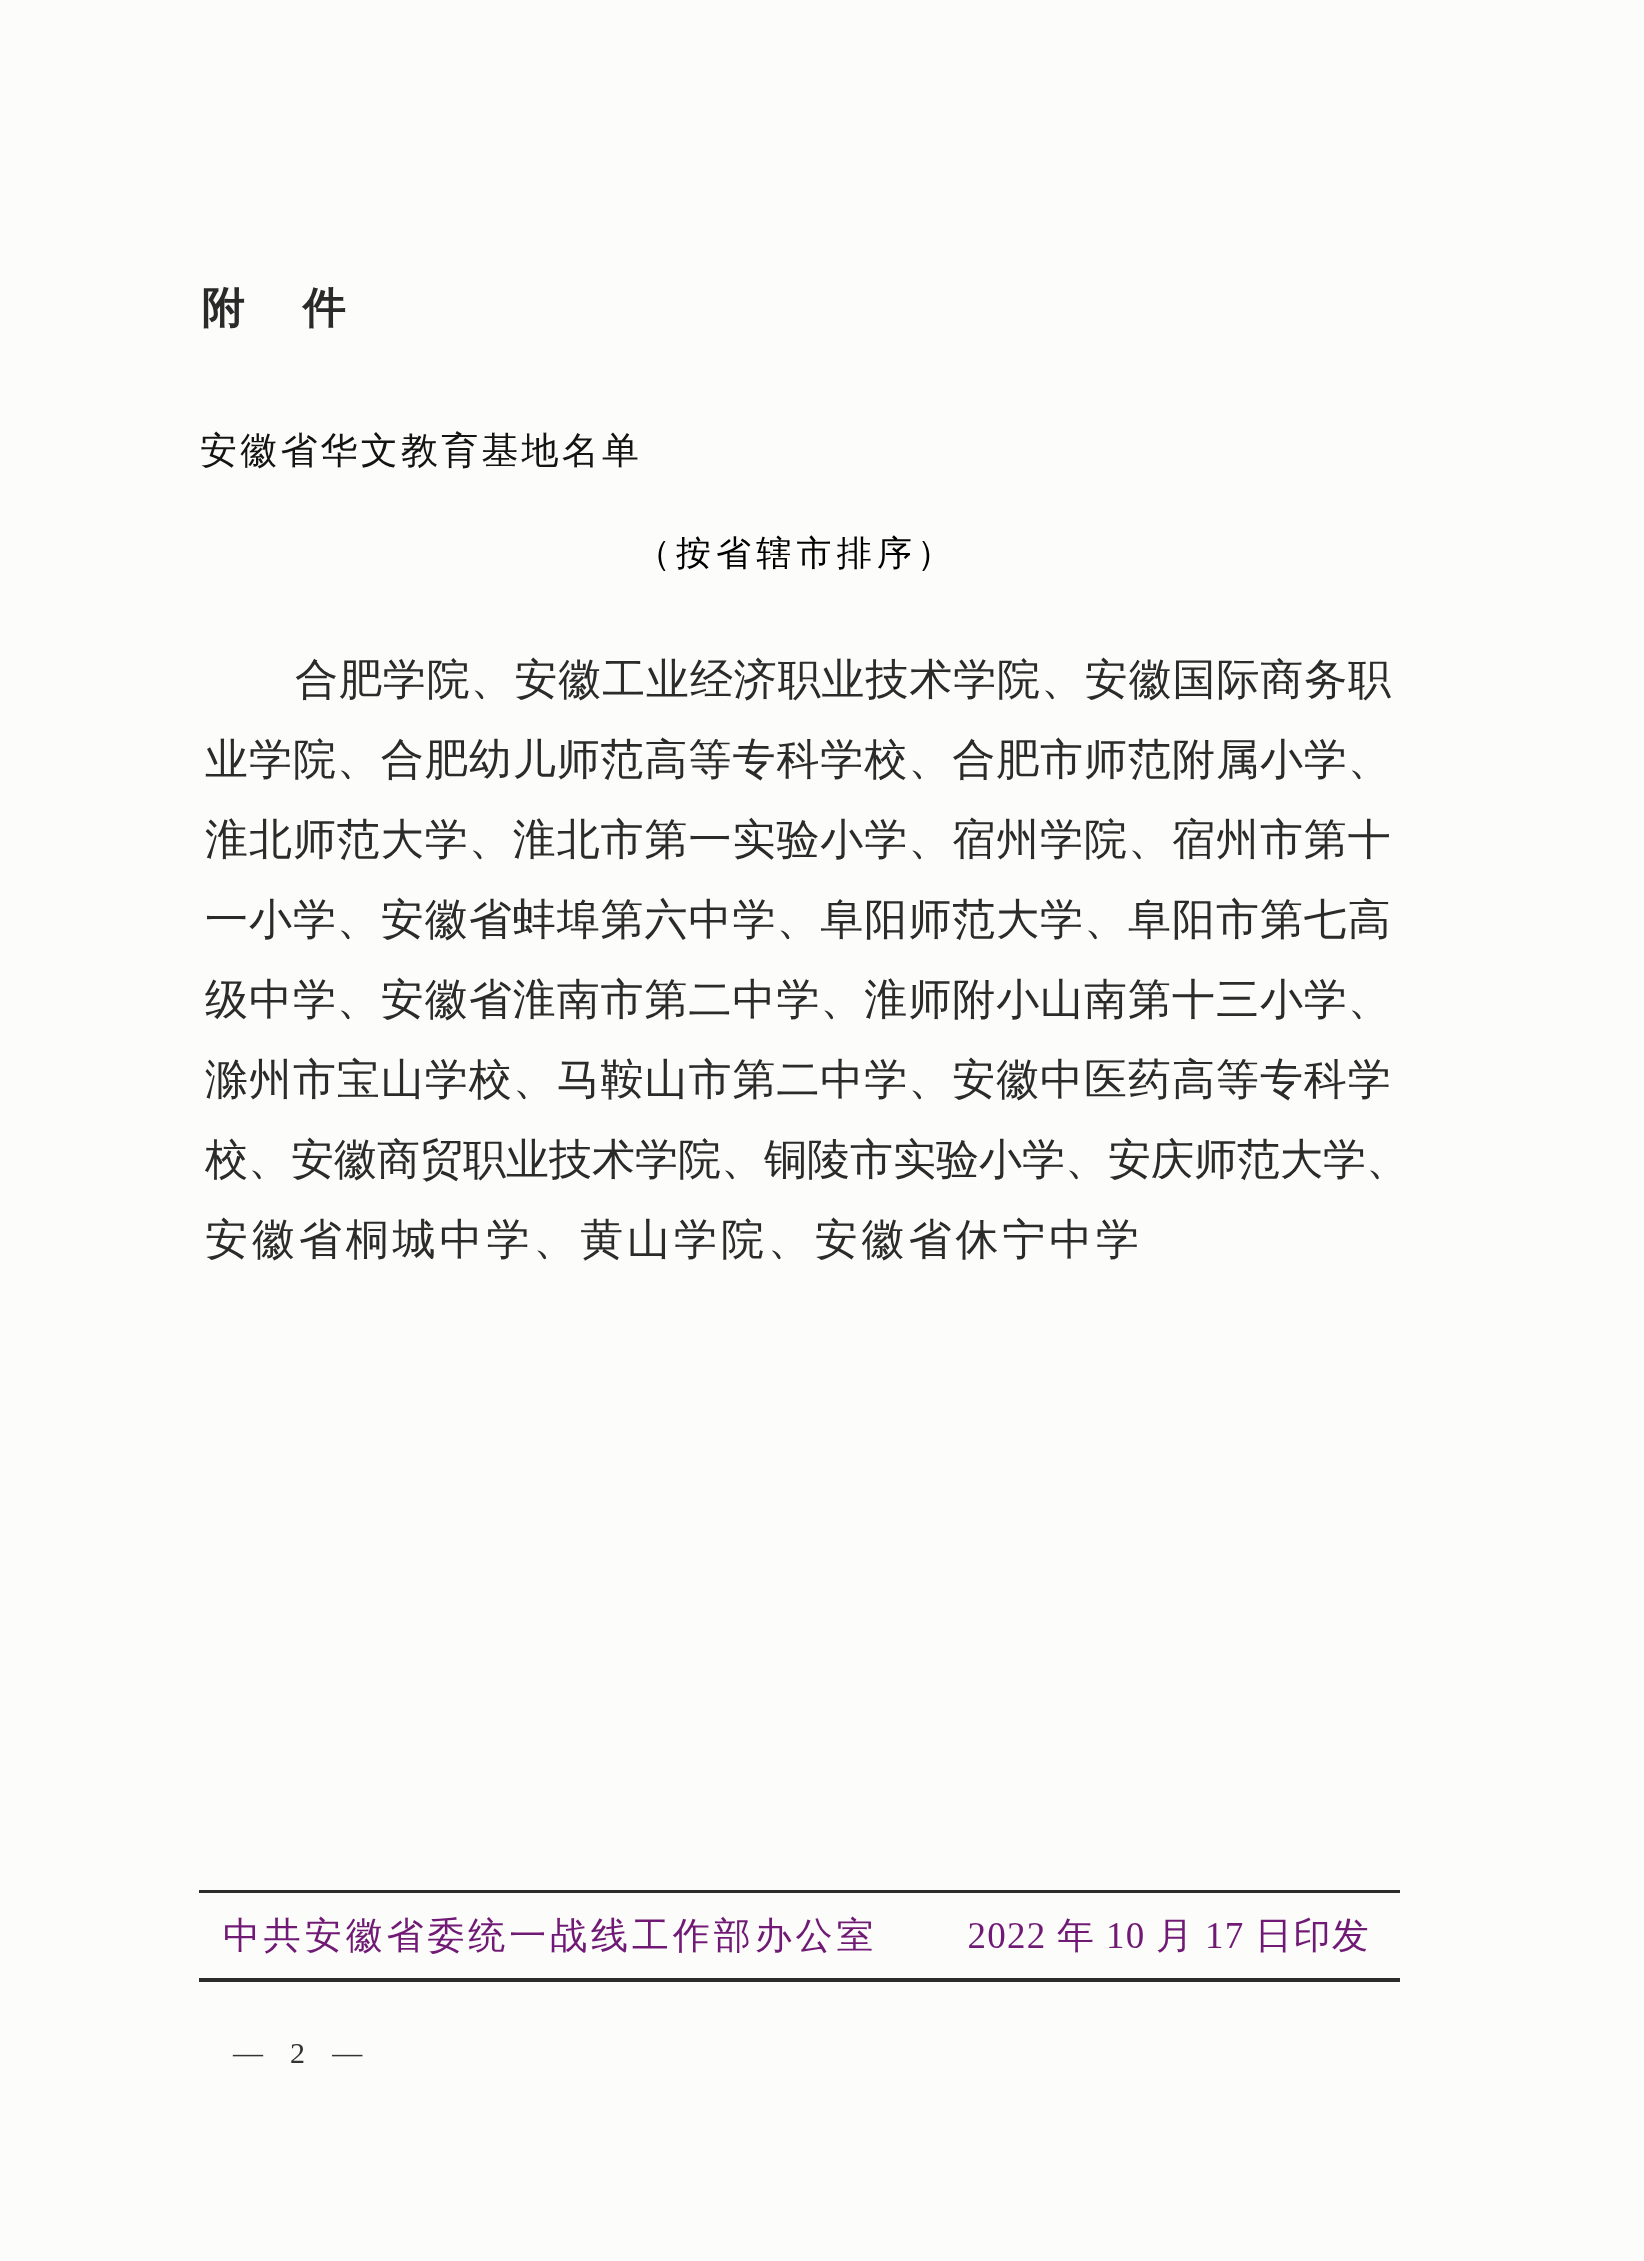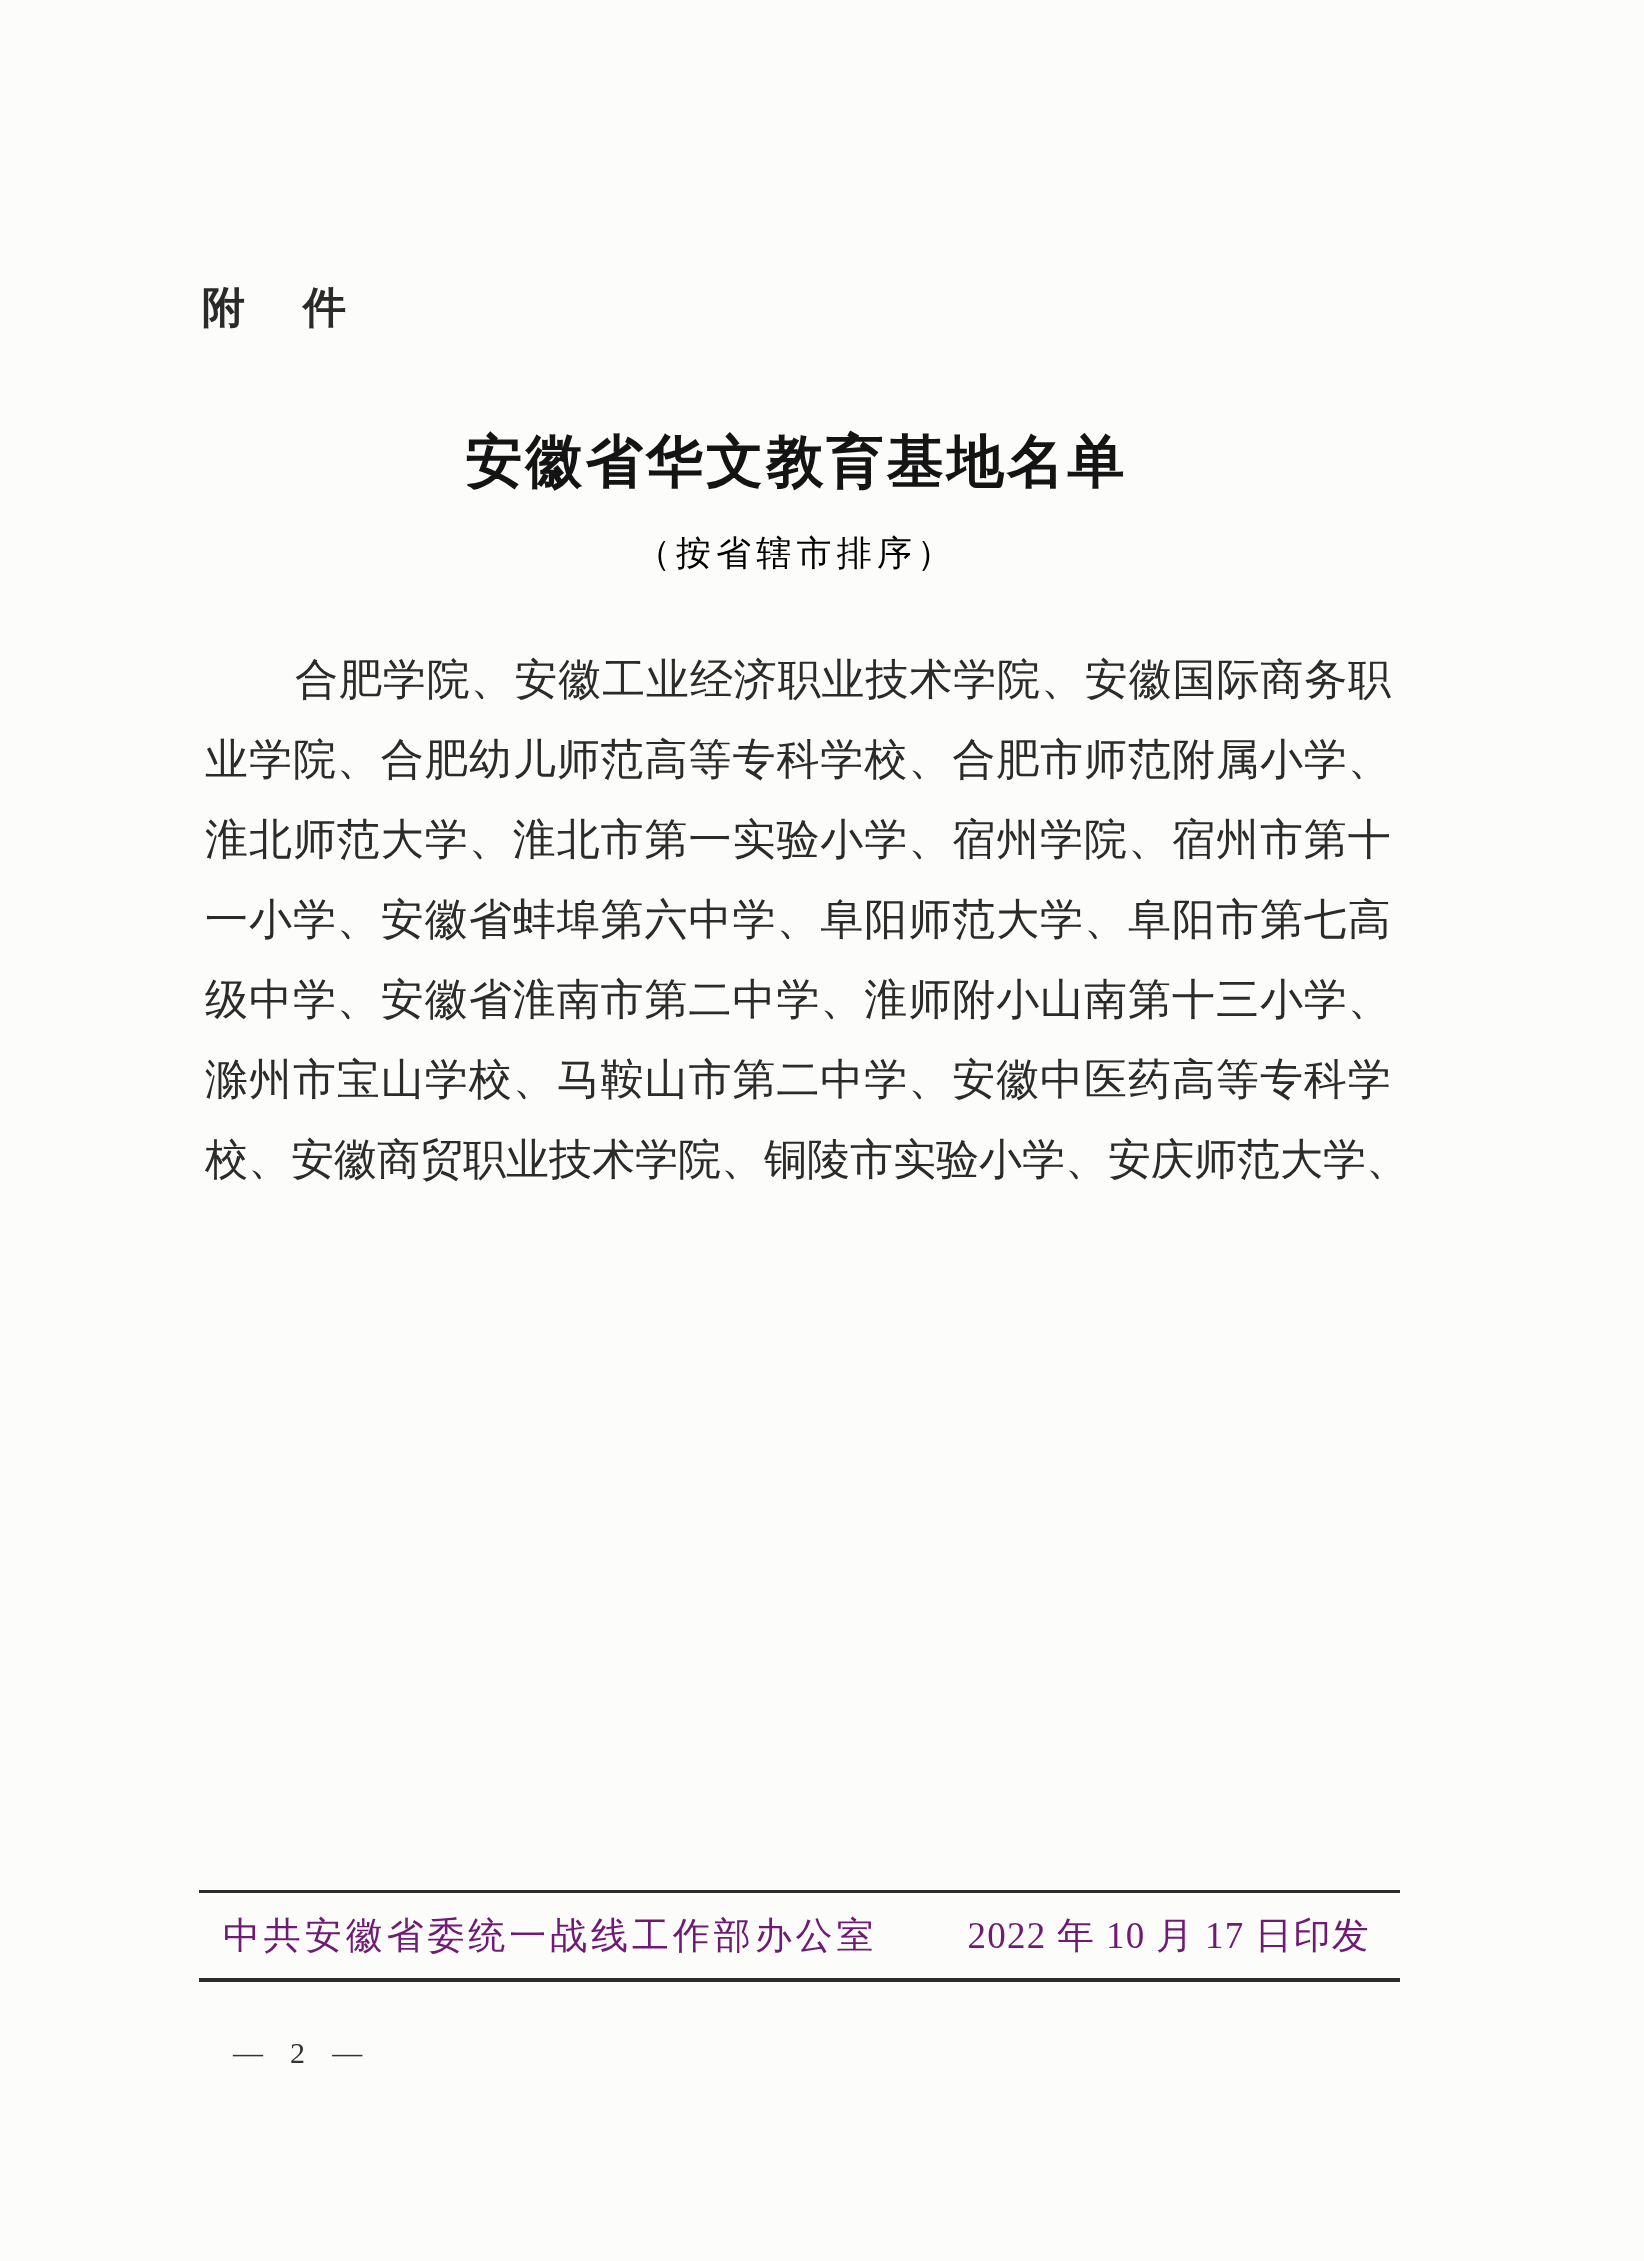--- a/index.html
+++ b/index.html
@@ -28,24 +28,23 @@
     white-space: pre;
     font-family: "Liberation Sans", "DejaVu Sans", sans-serif;
   }
   
   .title {
     position: absolute;
     left: 200px;
     top: 431px;
     width: 1193px;
     margin: 0;
-    text-align: center;
-    font-size: 57px;
+    font-size: 37px;
     line-height: 1.1;
-    font-weight: 700;
+    font-weight: 400;
     letter-spacing: 3.2px;
     color: #141414;
   }
   
   .subtitle {
     position: absolute;
     left: 200px;
     top: 531px;
     width: 1193px;
     text-align: center;
@@ -321,20 +320,21 @@
         <span>学</span>
         <span>、</span>
         <span>安</span>
         <span>庆</span>
         <span>师</span>
         <span>范</span>
         <span>大</span>
         <span>学</span>
         <span>、</span>
       </div>
+      <div class="body-line last">安徽省桐城中学、黄山学院、安徽省休宁中学</div>
     </div>
 
   <div class="rule rule-top"></div>
 
   <div class="footer-text">
     <span class="issuer">中共安徽省委统一战线工作部办公室</span>
     <span class="date">2022 年 10 月 17 日印发</span>
   </div>
 
   <div class="rule rule-bottom"></div>

